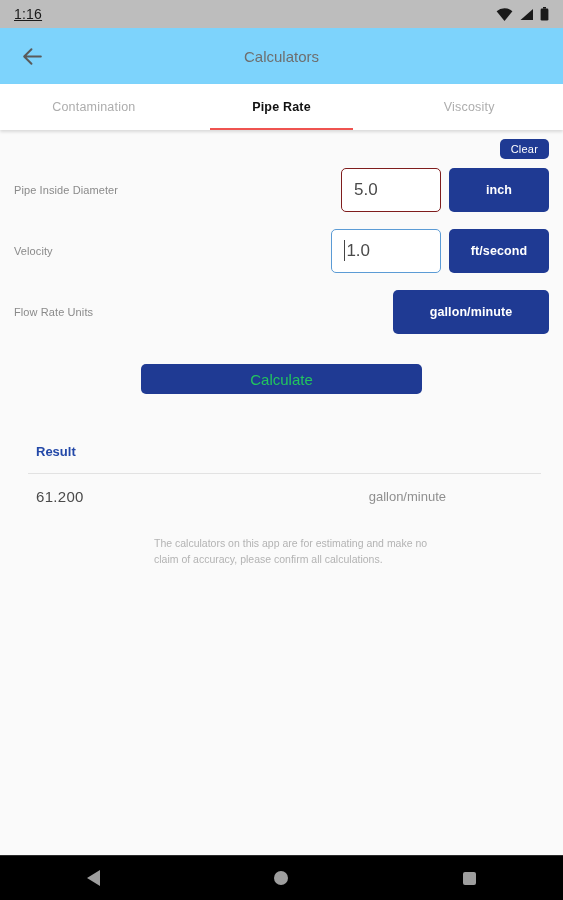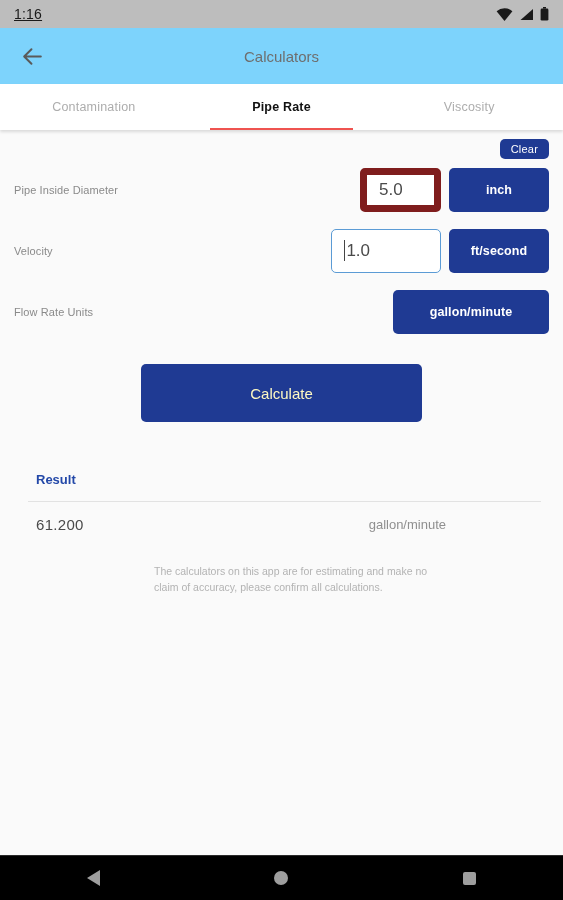--- a/index.html
+++ b/index.html
@@ -100,23 +100,23 @@
   .field-row {
     display:flex; align-items:center;
     height:61px;
   }
   .field-label {
     font-size:11px; color:#8a8a8a;
     flex:1 1 auto;
     letter-spacing:.1px;
   }
   .value-box {
-    width:81px; height:44px;
+    width:100px; height:44px;
     background:#fff;
-    border:7px solid #7f1d1d;
+    border:1px solid #7f1d1d;
     border-radius:5px;
     display:flex; align-items:center;
     padding:0 12px;
     font-size:17px; color:#4a4a4a;
     margin-right:8px;
     flex:0 0 auto;
   }
   .value-box.focused {
     border:1.6px solid #5b9bd5;
     width:110px;
@@ -137,23 +137,23 @@
     flex:0 0 auto;
     letter-spacing:.1px;
   }
   .unit-btn.wide { width:156px; }
 
   .calc-wrap {
     display:flex; justify-content:center;
     padding-top:22px;
   }
   .calc-btn {
-    width:281px; height:58px;
+    width:281px; height:30px;
     background:#1f3a93;
-    color:#fef9c3; border:none; border-radius:5px;
+    color:#22c55e; border:none; border-radius:5px;
     font-size:15px;
     display:flex; align-items:center; justify-content:center;text-align:center;
   }
 
   .result-label {
     color:#2348a8;
     font-size:13px; font-weight:bold;
     padding:50px 0 0 22px;
   }
   .divider {

